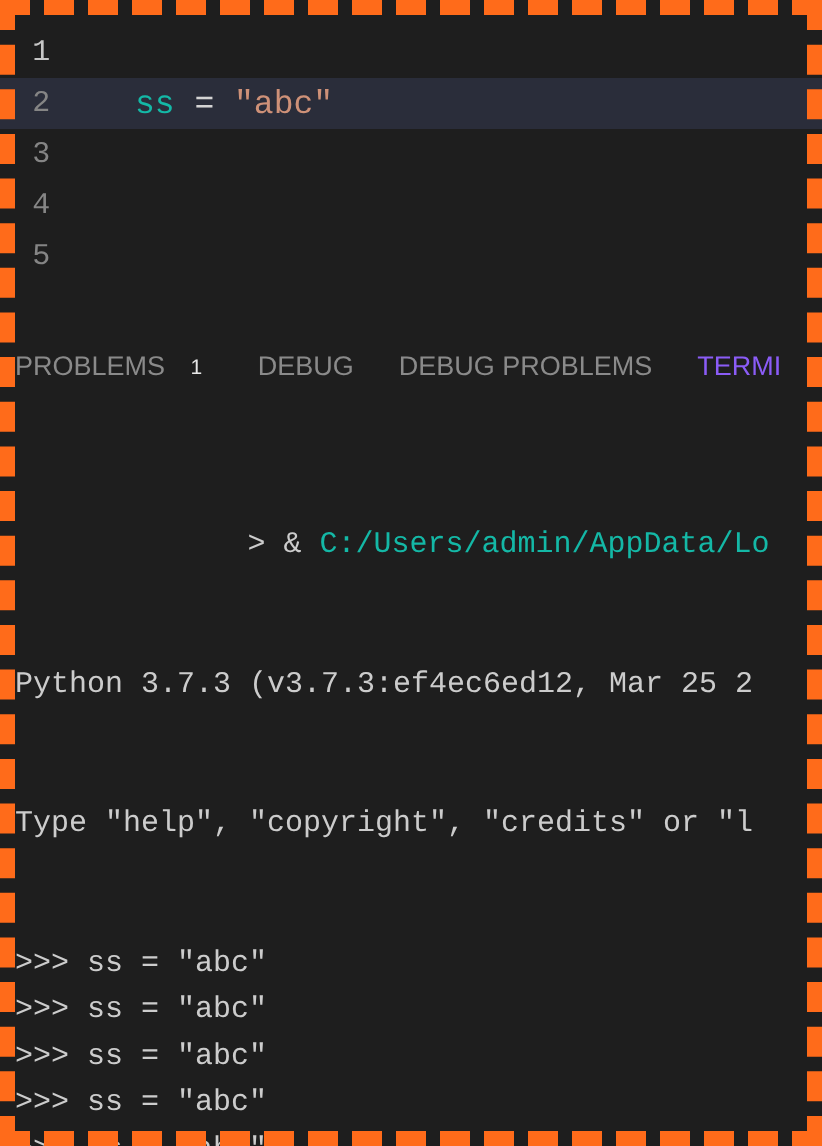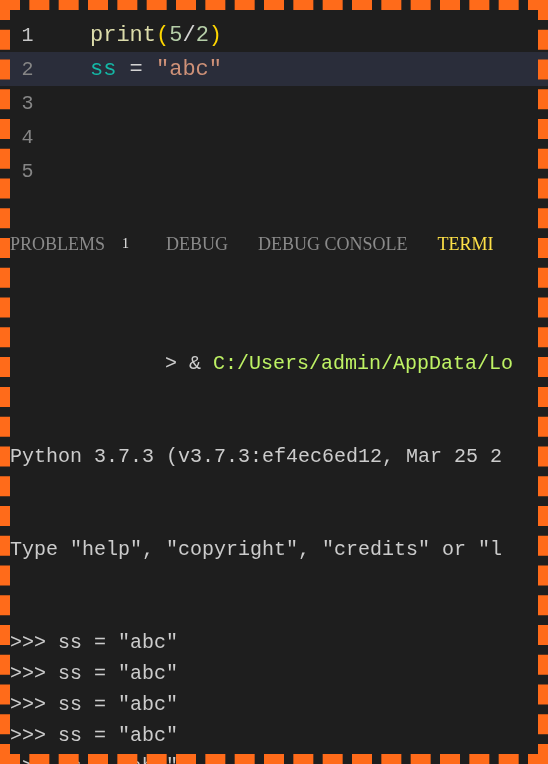--- a/index.html
+++ b/index.html
@@ -60,33 +60,33 @@
     .tok-var { color: #14b8a6; }
     .tok-str { color: #ce9178; }
     .tok-eq { color: #d4d4d4; }
     
     .panel-tabs {
       display: flex;
       align-items: center;
       height: 48px;
       padding: 0 10px;
       background: #1e1e1e;
-      font-family: Liberation Serif, serif;
+      font-family: Liberation Sans, sans-serif;
       font-size: 18px;
       gap: 30px;
     }
     .tab {
       color: #8a8a8a;
       cursor: pointer;
       display: flex;
       align-items: center;
       gap: 10px;
     }
     .tab.active {
-      color: #fde047;
+      color: #8b5cf6;
     }
     .tab-badge {
       background: #4d4d4d;
       color: #fff;
       border-radius: 10px;
       padding: 1px 7px;
       font-size: 14px;
     }
     .tab-badge.light {
       background: transparent;
@@ -97,33 +97,32 @@
       padding: 18px 10px 10px 10px;
       font-size: 20px;
       line-height: 31px;
       color: #cccccc;
       white-space: pre;
       overflow: hidden;
     }
     .term-line {
       white-space: pre;
     }
-    .term-path { color: #bef264; text-align: center; }
+    .term-path { color: #14b8a6; text-align: center; }
     .indent-cmd {
       padding-left: 155px;
     }
   </style>
 </head>
 <body>
 
 <div class="editor-area">
   <div>
       <div class="code-line">
         <div class="line-number active">1</div>
-        <div class="code-content"><span class="tok-func">print</span><span class="tok-paren">(</span><span class="tok-num">5</span><span class="tok-op">/</span><span class="tok-num">2</span><span class="tok-paren">)</span></div>
       </div>
       <div class="code-line highlighted">
         <div class="line-number">2</div>
         <div class="code-content"><span class="tok-var">ss</span><span class="tok-eq"> = </span><span class="tok-str">"abc"</span></div>
       </div>
       <div class="code-line">
         <div class="line-number">3</div>
       </div>
       <div class="code-line">
         <div class="line-number">4</div>
@@ -138,21 +137,21 @@
 
 <div class="panel-tabs">
   <div class="tab">
     <span>PROBLEMS</span>
     <span class="tab-badge light">1</span>
   </div>
   <div class="tab">
     <span>DEBUG</span>
   </div>
   <div class="tab">
-    <span>DEBUG CONSOLE</span>
+    <span>DEBUG PROBLEMS</span>
   </div>
   <div class="tab active">
     <span>TERMI</span>
   </div>
 </div>
 
 <div class="terminal-area">
   <div class="term-line indent-cmd"><span>&gt; &amp; </span><span class="term-path">C:/Users/admin/AppData/Lo</span></div>
   <div class="term-line">Python 3.7.3 (v3.7.3:ef4ec6ed12, Mar 25 2</div>
   <div class="term-line">Type "help", "copyright", "credits" or "l</div>

